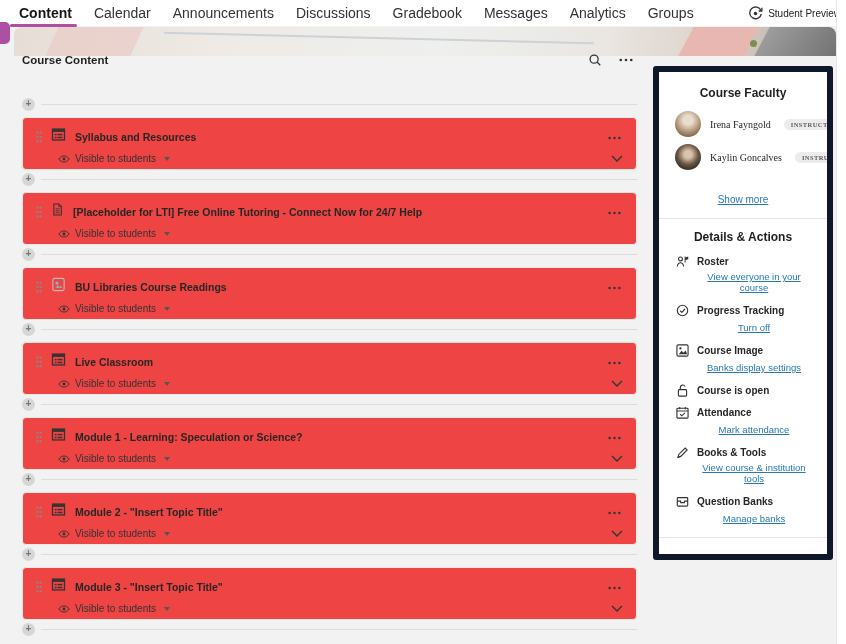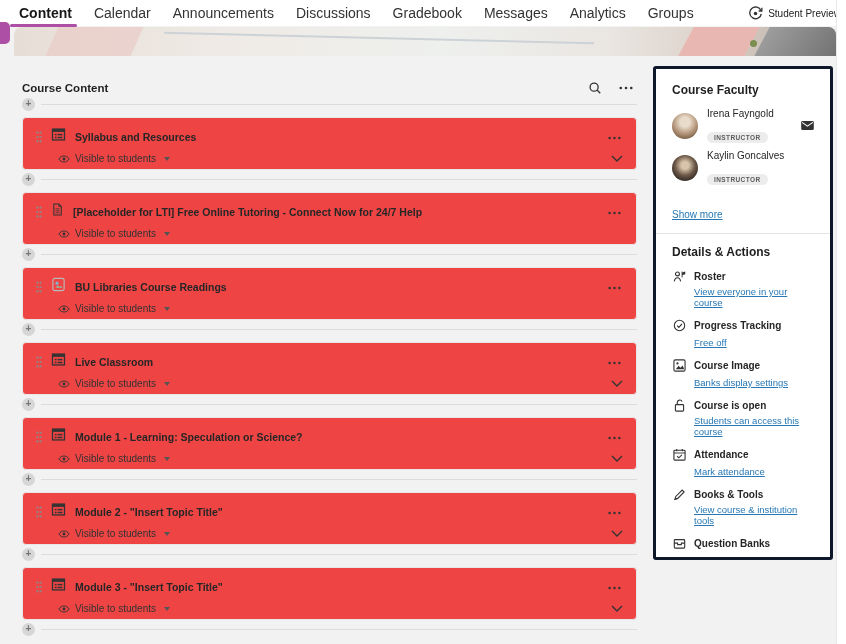--- a/index.html
+++ b/index.html
@@ -22,48 +22,48 @@
     border-radius:0 5px 5px 0;z-index:7;}
   
   .banner{position:absolute;left:14px;top:27px;width:822px;height:29px;border-radius:8px 8px 0 0;
     overflow:hidden;background:linear-gradient(95deg,#e6ddd6 0%,#efeae5 25%,#eef0ee 52%,#eae6e2 72%,#ddd3cb 84%,#b4aaa2 100%);}
   .banner .b1{position:absolute;left:38px;top:0;width:85px;height:29px;background:#eac9c4;opacity:.65;transform:skewX(-24deg);}
   .banner .b2{position:absolute;left:150px;top:10px;width:430px;height:2px;background:#ccd2d6;transform:rotate(1.4deg);}
   .banner .b3{position:absolute;left:672px;top:0;width:66px;height:29px;background:#e9b7b2;transform:skewX(-28deg);}
   .banner .b4{position:absolute;left:748px;top:0;width:95px;height:29px;background:linear-gradient(100deg,#9d9d9d,#6c6c6c);transform:skewX(-28deg);}
   .banner .b5{position:absolute;left:736px;top:13px;width:7px;height:7px;border-radius:50%;background:#7a8f4f;}
   
-  .main-header{position:absolute;left:22px;top:76px;width:615px;height:24px;display:flex;align-items:center;}
+  .main-header{position:absolute;left:22px;top:48px;width:615px;height:24px;display:flex;align-items:center;}
   .main-title{font-size:11.5px;font-weight:700;color:#1f1f1f;}
   .hdr-icons{margin-left:auto;display:flex;align-items:center;gap:17px;padding-right:4px;}
   .icon-btn{cursor:pointer;display:flex;align-items:center;}
   .content-list{position:absolute;left:22px;top:95px;width:615px;}
   .add-divider{height:13px;margin:3px 0 6px 0;display:flex;align-items:center;gap:6px;cursor:pointer;}
   .plus-circle{width:13px;height:13px;border-radius:50%;background:#d6d6d6;color:#767676;
     font-size:10px;line-height:12px;text-align:center;flex:0 0 13px;font-weight:700;}
   .divider-line{flex:1;height:1px;background:#dcdcdc;}
   .card{position:relative;height:53px;background:#ef4444;border:1px solid #e7e7e7;border-radius:4px;}
   .card-row1{display:flex;align-items:center;padding:9px 40px 0 13px;gap:9px;}
   .item-title{font-size:10.5px;font-weight:600;color:#262626;white-space:nowrap;overflow:hidden;cursor:pointer;}
   .card-row2{display:flex;align-items:center;gap:5px;margin:7px 0 0 35px;cursor:pointer;}
   .vis-label{font-size:10px;color:#333;}
   .caret{width:0;height:0;border-left:3.5px solid transparent;border-right:3.5px solid transparent;
     border-top:4px solid #555;margin-left:3px;margin-top:1px;}
   .ellipsis{position:absolute;right:15px;top:8px;cursor:pointer;}
   .chev{position:absolute;right:13px;top:30px;cursor:pointer;}
   .drag{cursor:grab;display:flex;}
   
   .panel{position:absolute;left:653px;top:66px;width:180px;height:494px;background:#fff;
-    border:3px solid #0f172a;border-radius:3px;padding:14px 16px;overflow:hidden;}
+    border:6px solid #0f172a;border-radius:3px;padding:14px 16px;overflow:hidden;text-align:center;}
   .panel h2{font-size:12px;font-weight:700;color:#1f1f1f;margin-bottom:11px;}
   .member{display:flex;align-items:center;gap:9px;margin-bottom:7px;}
   .avatar{width:26px;height:26px;border-radius:50%;flex:0 0 26px;}
   .avatar.a0{background:radial-gradient(circle at 50% 35%,#e9dccb 22%,#b39579 55%,#7d6248 80%,#5f4a36 100%);}
   .avatar.a1{background:radial-gradient(circle at 50% 40%,#d8c3ab 18%,#6b5646 50%,#3e342c 72%,#64705c 100%);}
-  .member .info{display:flex;flex-direction:column;gap:13px;}
+  .member .info{display:flex;gap:13px;font-family:Liberation Serif, serif;}
   .member .name{font-size:10px;color:#262626;white-space:nowrap;}
   .badge{display:inline-block;align-self:flex-start;padding:2px 7px;border-radius:8px;background:#ececec;
     color:#5b5b5b;font-size:6.5px;font-weight:700;letter-spacing:.4px;}
   .mail{margin-left:auto;cursor:pointer;display:flex;}
   a.link, .link{color:var(--link);text-decoration:underline;font-size:9.5px;cursor:pointer;display:inline-block;}
   .show-more{font-size:10px;margin-top:17px;}
   .panel-divider{height:1px;background:#e4e4e4;margin:11px -16px;}
   .detail-item{margin-bottom:9px;}
   .d-row{display:flex;align-items:center;gap:8px;}
   .d-row .d-icon{width:14px;display:flex;justify-content:center;}
@@ -547,21 +547,21 @@
   <div class="detail-item">
     <div class="d-row">
       <span class="d-icon">
             <svg viewBox="0 0 14 14" width="13" height="13">
               <circle cx="7" cy="7" r="5.6" fill="none" stroke="#333" stroke-width="1.2"></circle>
               <polyline points="4.4,7.1 6.3,9 9.7,5.2" fill="none" stroke="#333" stroke-width="1.3"></polyline>
             </svg>
           </span>
       <span class="d-label">Progress Tracking</span>
     </div>
-    <span class="link d-link">Free off</span>
+    <span class="link d-link">Turn off</span>
   </div>
 
   <div class="detail-item">
     <div class="d-row">
       <span class="d-icon">
             <svg viewBox="0 0 14 14" width="13" height="13">
               <rect x="1" y="1" width="12" height="12" rx="1.5" fill="none" stroke="#333" stroke-width="1.2"></rect>
               <circle cx="4.8" cy="4.8" r="1.2" fill="#333"></circle>
               <path d="M3 11l3-3.6 2 2L10.4 7 12 11z" fill="#333"></path>
             </svg>
@@ -574,21 +574,20 @@
   <div class="detail-item">
     <div class="d-row">
       <span class="d-icon">
             <svg viewBox="0 0 14 14" width="13" height="13">
               <rect x="2.6" y="6" width="8.8" height="7" rx="1" fill="none" stroke="#333" stroke-width="1.2"></rect>
               <path d="M4.6 6V3.8A2.7 2.7 0 0 1 9.8 2.8" fill="none" stroke="#333" stroke-width="1.2"></path>
             </svg>
           </span>
       <span class="d-label">Course is open</span>
     </div>
-    <span class="link d-link">Students can access this course</span>
   </div>
 
   <div class="detail-item">
     <div class="d-row">
       <span class="d-icon">
             <svg viewBox="0 0 14 14" width="13" height="13">
               <rect x="1" y="2.4" width="12" height="10.6" rx="1" fill="none" stroke="#333" stroke-width="1.2"></rect>
               <line x1="1" y1="5.4" x2="13" y2="5.4" stroke="#333" stroke-width="1"></line>
               <line x1="4" y1="1" x2="4" y2="3.4" stroke="#333" stroke-width="1.2"></line>
               <line x1="10" y1="1" x2="10" y2="3.4" stroke="#333" stroke-width="1.2"></line>

